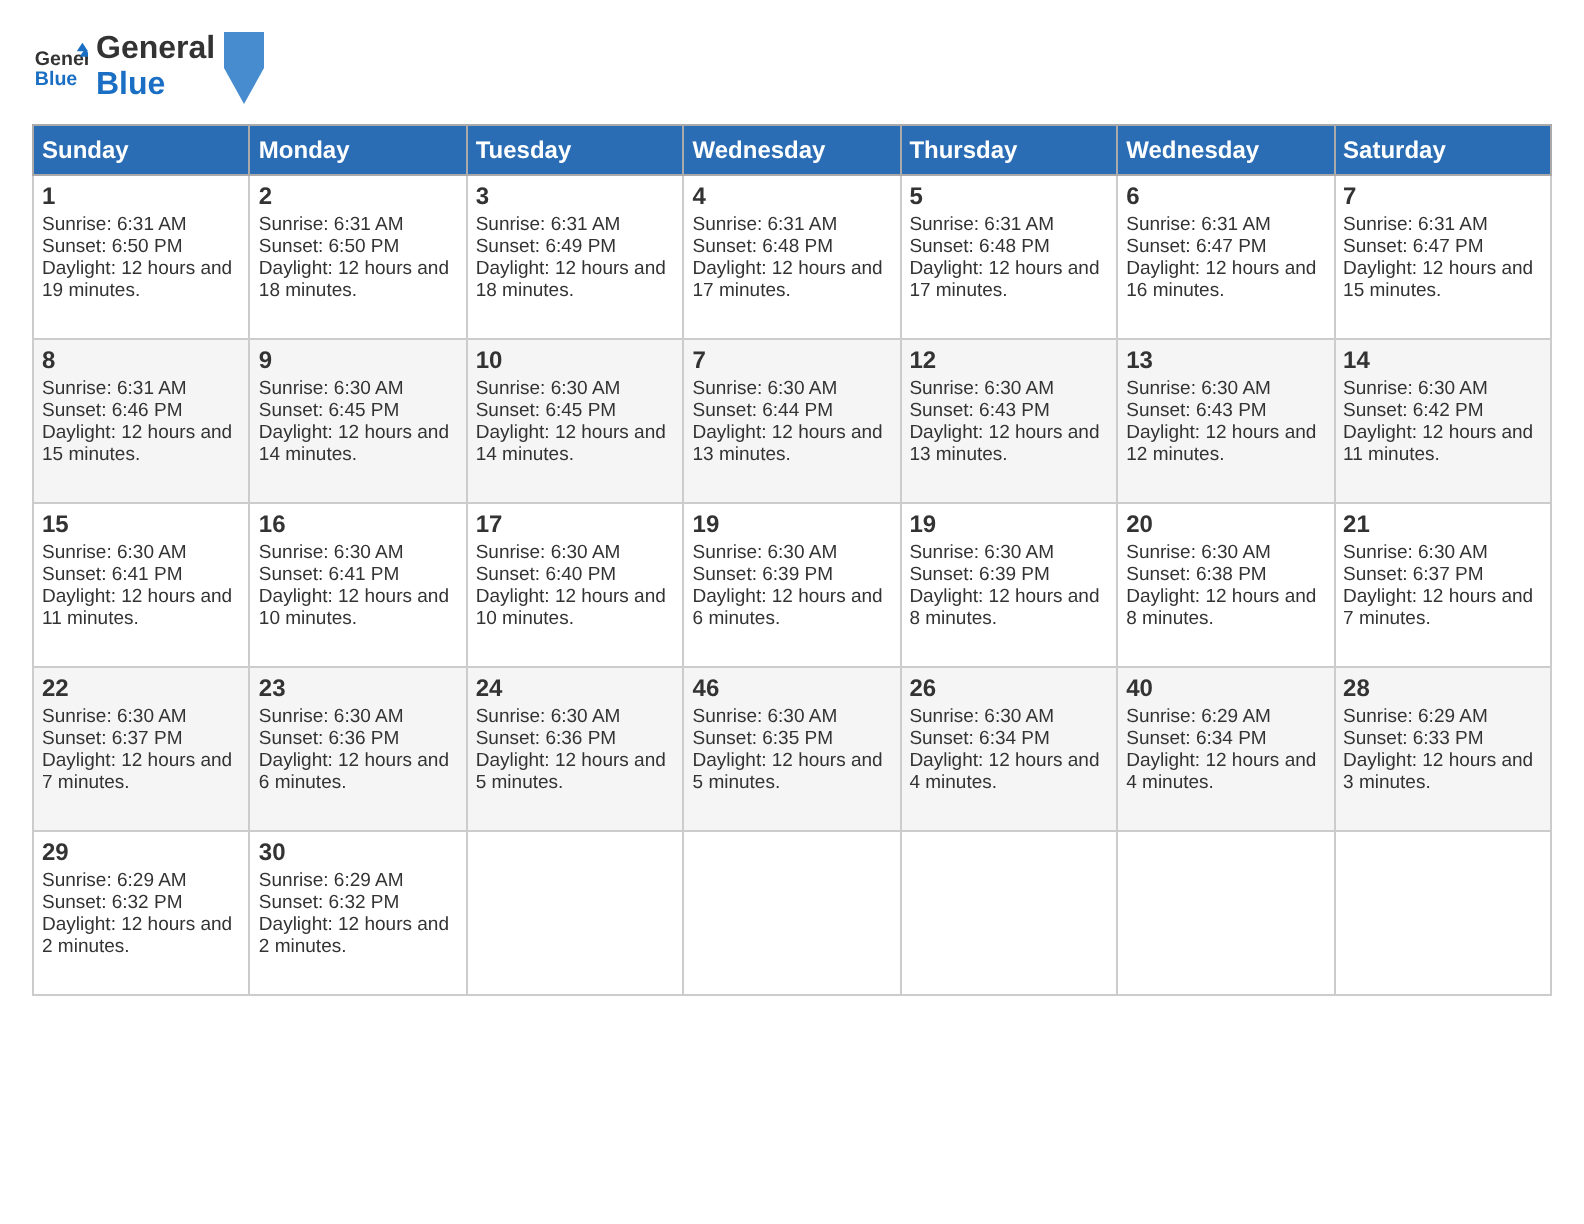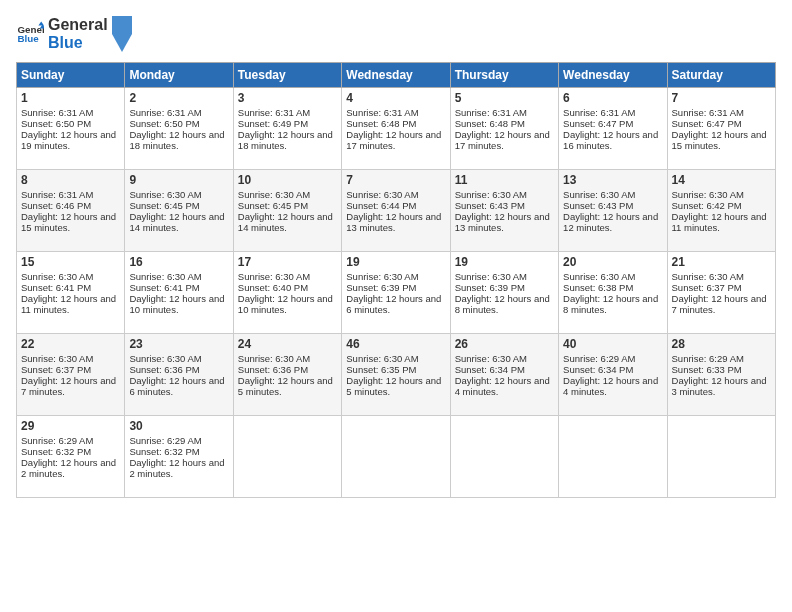--- a/index.html
+++ b/index.html
@@ -122,21 +122,21 @@
           <td><span class="day-num">4</span><span>Sunrise: 6:31 AM</span><br><span>Sunset: 6:48 PM</span><br><span>Daylight: 12 hours and 17 minutes.</span></td>
           <td><span class="day-num">5</span><span>Sunrise: 6:31 AM</span><br><span>Sunset: 6:48 PM</span><br><span>Daylight: 12 hours and 17 minutes.</span></td>
           <td><span class="day-num">6</span><span>Sunrise: 6:31 AM</span><br><span>Sunset: 6:47 PM</span><br><span>Daylight: 12 hours and 16 minutes.</span></td>
           <td><span class="day-num">7</span><span>Sunrise: 6:31 AM</span><br><span>Sunset: 6:47 PM</span><br><span>Daylight: 12 hours and 15 minutes.</span></td>
         </tr>
         <tr>
           <td><span class="day-num">8</span><span>Sunrise: 6:31 AM</span><br><span>Sunset: 6:46 PM</span><br><span>Daylight: 12 hours and 15 minutes.</span></td>
           <td><span class="day-num">9</span><span>Sunrise: 6:30 AM</span><br><span>Sunset: 6:45 PM</span><br><span>Daylight: 12 hours and 14 minutes.</span></td>
           <td><span class="day-num">10</span><span>Sunrise: 6:30 AM</span><br><span>Sunset: 6:45 PM</span><br><span>Daylight: 12 hours and 14 minutes.</span></td>
           <td><span class="day-num">7</span><span>Sunrise: 6:30 AM</span><br><span>Sunset: 6:44 PM</span><br><span>Daylight: 12 hours and 13 minutes.</span></td>
-          <td><span class="day-num">11</span><span>Sunrise: 6:30 AM</span><br><span>Sunset: 6:43 PM</span><br><span>Daylight: 12 hours and 13 minutes.</span></td>
+          <td><span class="day-num">12</span><span>Sunrise: 6:30 AM</span><br><span>Sunset: 6:43 PM</span><br><span>Daylight: 12 hours and 13 minutes.</span></td>
           <td><span class="day-num">13</span><span>Sunrise: 6:30 AM</span><br><span>Sunset: 6:43 PM</span><br><span>Daylight: 12 hours and 12 minutes.</span></td>
           <td><span class="day-num">14</span><span>Sunrise: 6:30 AM</span><br><span>Sunset: 6:42 PM</span><br><span>Daylight: 12 hours and 11 minutes.</span></td>
         </tr>
         <tr>
           <td><span class="day-num">15</span><span>Sunrise: 6:30 AM</span><br><span>Sunset: 6:41 PM</span><br><span>Daylight: 12 hours and 11 minutes.</span></td>
           <td><span class="day-num">16</span><span>Sunrise: 6:30 AM</span><br><span>Sunset: 6:41 PM</span><br><span>Daylight: 12 hours and 10 minutes.</span></td>
           <td><span class="day-num">17</span><span>Sunrise: 6:30 AM</span><br><span>Sunset: 6:40 PM</span><br><span>Daylight: 12 hours and 10 minutes.</span></td>
           <td><span class="day-num">19</span><span>Sunrise: 6:30 AM</span><br><span>Sunset: 6:39 PM</span><br><span>Daylight: 12 hours and 6 minutes.</span></td>
           <td><span class="day-num">19</span><span>Sunrise: 6:30 AM</span><br><span>Sunset: 6:39 PM</span><br><span>Daylight: 12 hours and 8 minutes.</span></td>
           <td><span class="day-num">20</span><span>Sunrise: 6:30 AM</span><br><span>Sunset: 6:38 PM</span><br><span>Daylight: 12 hours and 8 minutes.</span></td>

